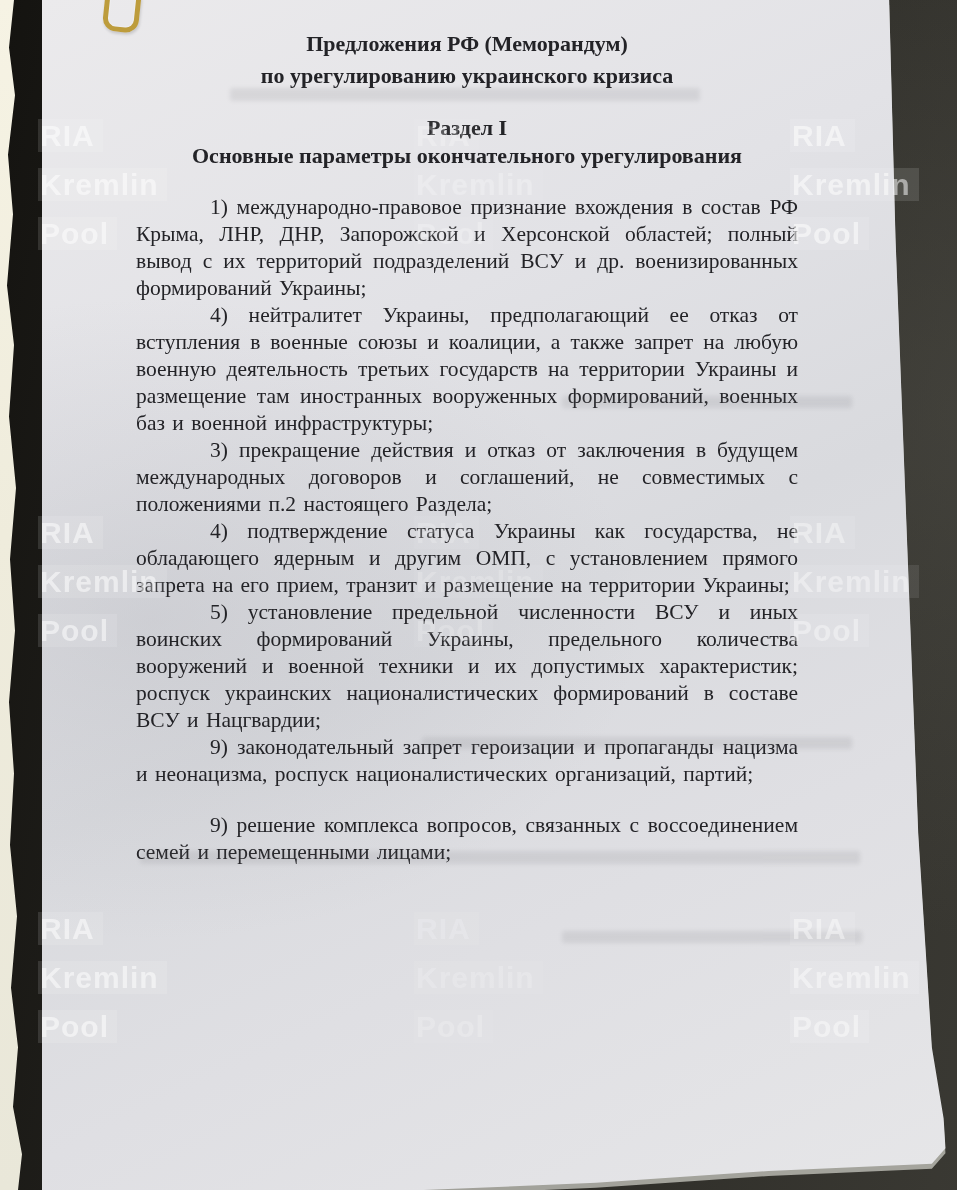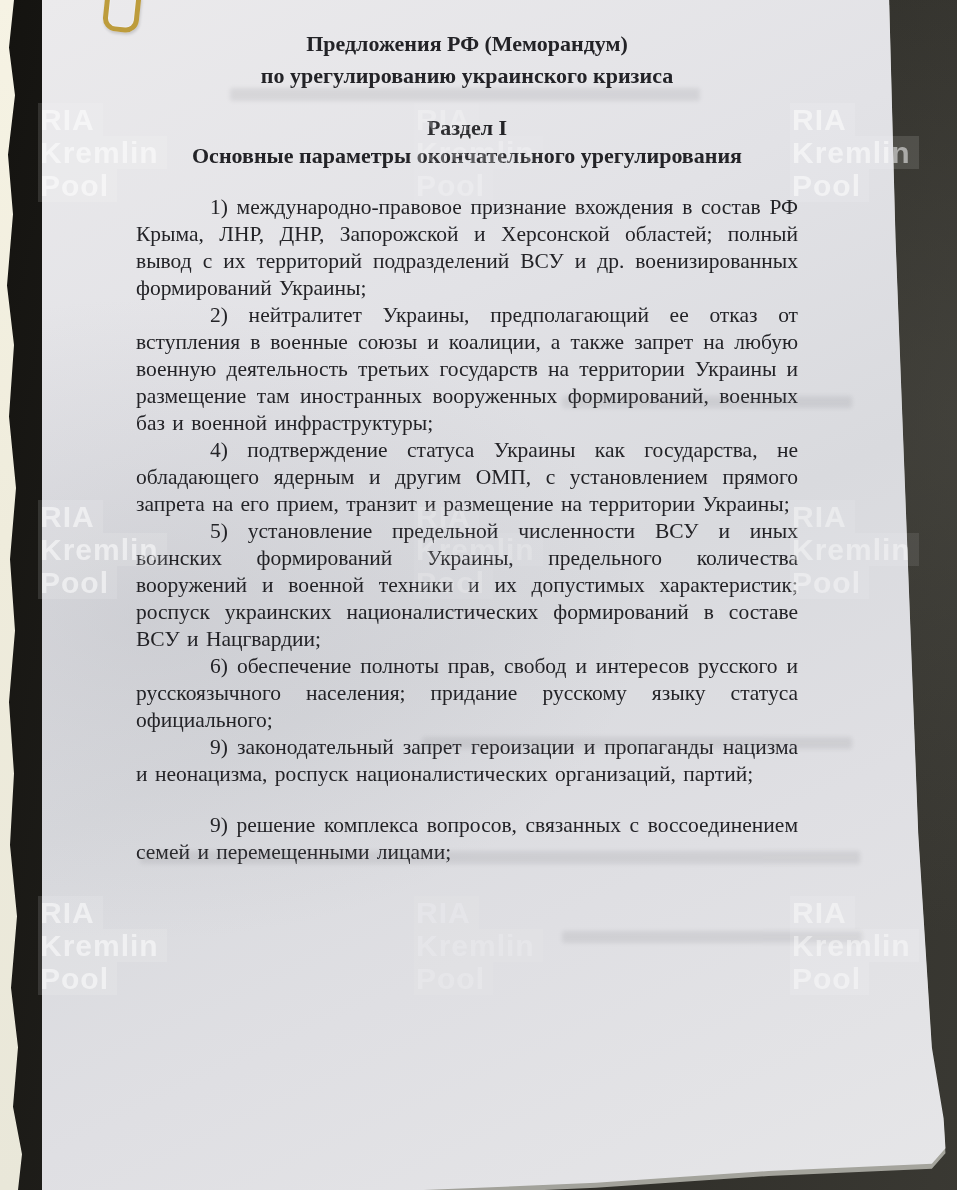--- a/index.html
+++ b/index.html
@@ -78,21 +78,21 @@
   .g4{left:98px;top:851px;width:720px;height:13px;}
   .g5{left:520px;top:931px;width:300px;height:12px;}
   
   .wm-layer{position:absolute;left:0;top:0;width:957px;height:1190px;pointer-events:none;}
   .wm{
     position:absolute;width:180px;
     font-family:"Liberation Sans","DejaVu Sans",sans-serif;
     font-weight:bold;font-size:30px;line-height:31px;letter-spacing:1px;
     color:rgba(255,255,255,.52);
   }
-  .wm span{display:inline-block;padding:1px 8px 1px 2px;background:rgba(255,255,255,.12);}
+  .wm span{display:inline-block;padding:1px 8px 1px 2px;background:rgba(255,255,255,.12);margin-top:16px;}
   .wm-1{left:38px;top:103px;}
   .wm-2{left:414px;top:103px;opacity:.45;}
   .wm-3{left:790px;top:103px;}
   .wm-4{left:38px;top:500px;}
   .wm-5{left:414px;top:500px;opacity:.4;}
   .wm-6{left:790px;top:500px;opacity:.75;}
   .wm-7{left:38px;top:896px;}
   .wm-8{left:414px;top:896px;opacity:.4;}
   .wm-9{left:790px;top:896px;opacity:.85;}
 </style>
@@ -112,24 +112,24 @@
       <div class="doc-title">
         <div>Предложения РФ (Меморандум)</div>
         <div>по урегулированию украинского кризиса</div>
       </div>
       <div class="section-head">
         <div>Раздел I</div>
         <div>Основные параметры окончательного урегулирования</div>
       </div>
       <div class="paras" id="paras">
           <p>1) международно-правовое признание вхождения в состав РФ Крыма, ЛНР, ДНР, Запорожской и Херсонской областей; полный вывод с их территорий подразделений ВСУ и др. военизированных формирований Украины;</p>
-          <p>2) нейтралитет Украины, предполагающий ее отказ от вступления в военные союзы и коалиции, а также запрет на любую военную деятельность третьих государств на территории Украины и размещение там иностранных вооруженных формирований, военных баз и военной инфраструктуры;</p>
+          <p>4) нейтралитет Украины, предполагающий ее отказ от вступления в военные союзы и коалиции, а также запрет на любую военную деятельность третьих государств на территории Украины и размещение там иностранных вооруженных формирований, военных баз и военной инфраструктуры;</p>
+          <p>3) прекращение действия и отказ от заключения в будущем международных договоров и соглашений, не совместимых с положениями п.2 настоящего Раздела;</p>
           <p>4) подтверждение статуса Украины как государства, не обладающего ядерным и другим ОМП, с установлением прямого запрета на его прием, транзит и размещение на территории Украины;</p>
           <p>5) установление предельной численности ВСУ и иных воинских формирований Украины, предельного количества вооружений и военной техники и их допустимых характеристик; роспуск украинских националистических формирований в составе ВСУ и Нацгвардии;</p>
-          <p>6) обеспечение полноты прав, свобод и интересов русского и русскоязычного населения; придание русскому языку статуса официального;</p>
           <p>9) законодательный запрет героизации и пропаганды нацизма и неонацизма, роспуск националистических организаций, партий;</p>
           <p>9) решение комплекса вопросов, связанных с воссоединением семей и перемещенными лицами;</p>
         </div>
     </div>
 
     <div class="ghost g1"></div>
     <div class="ghost g2"></div>
     <div class="ghost g3"></div>
     <div class="ghost g4"></div>
     <div class="ghost g5"></div>

